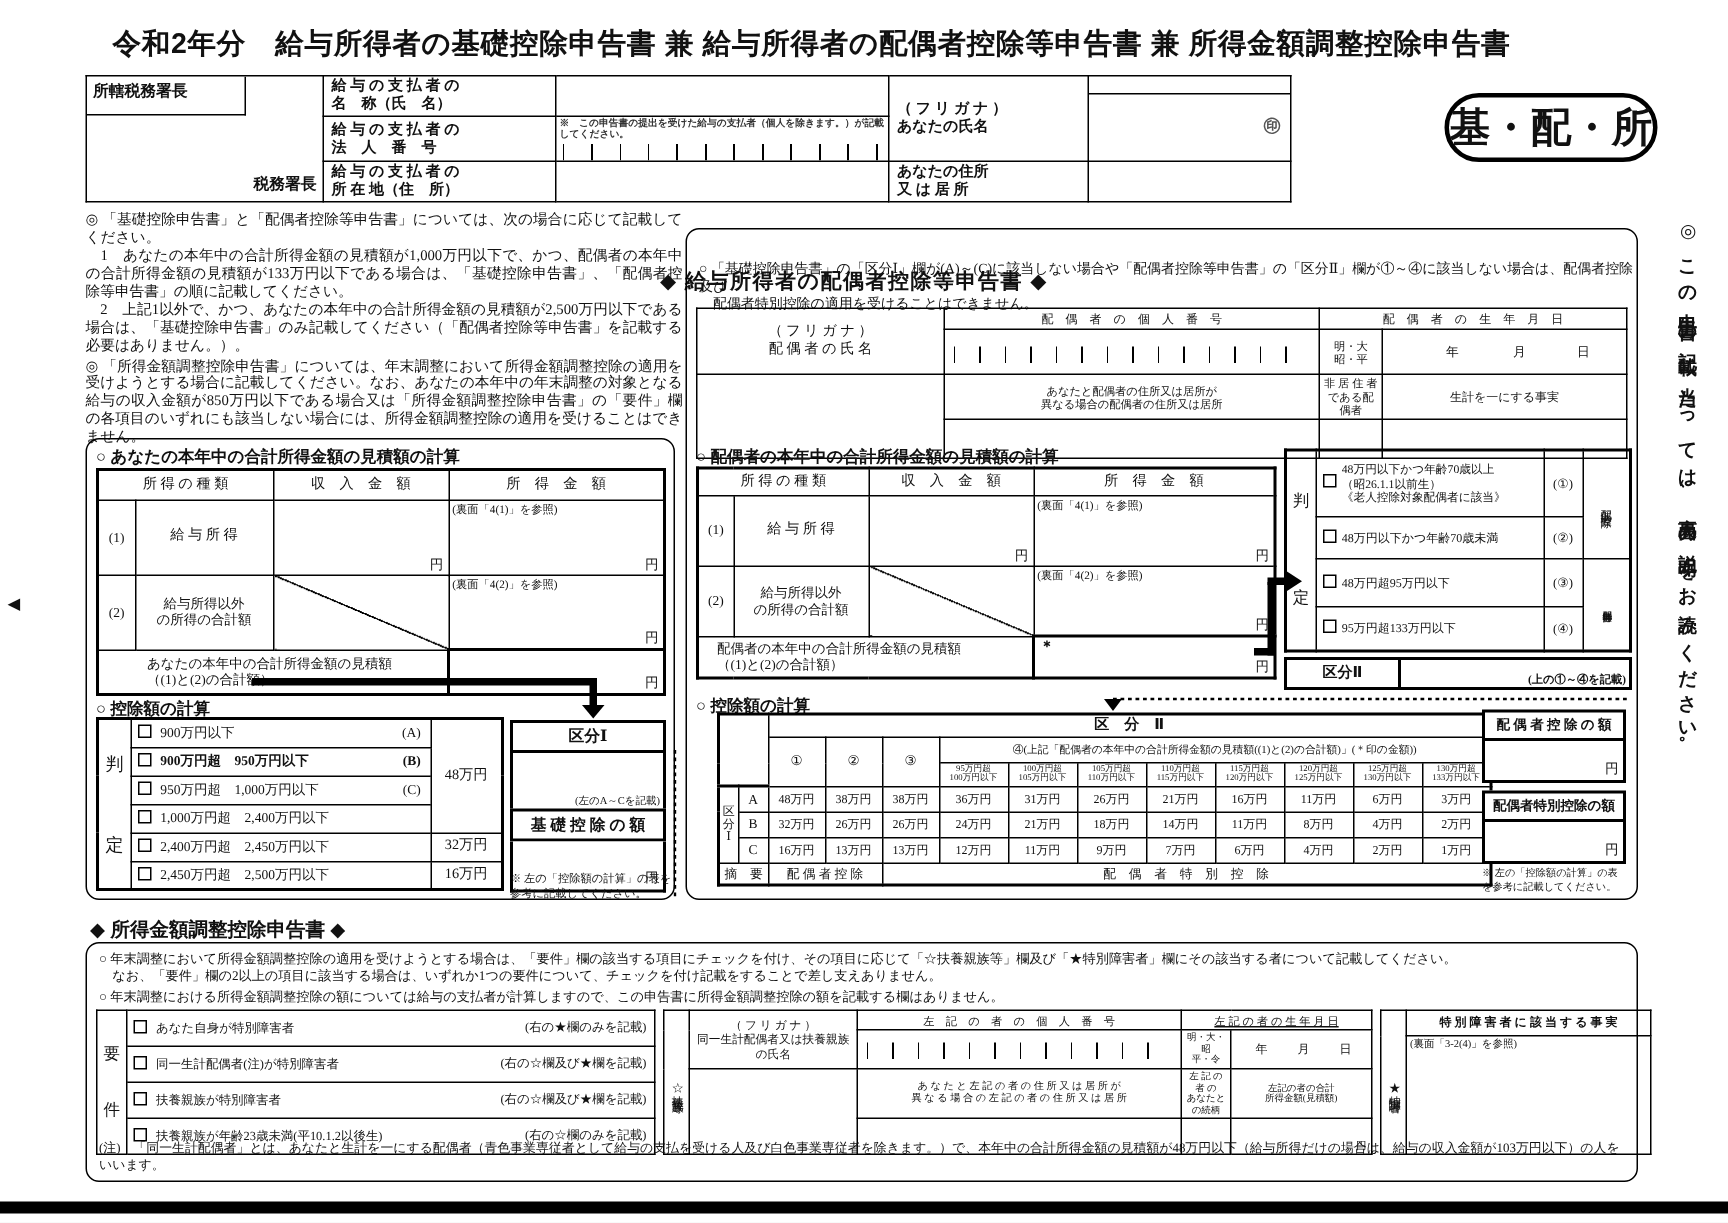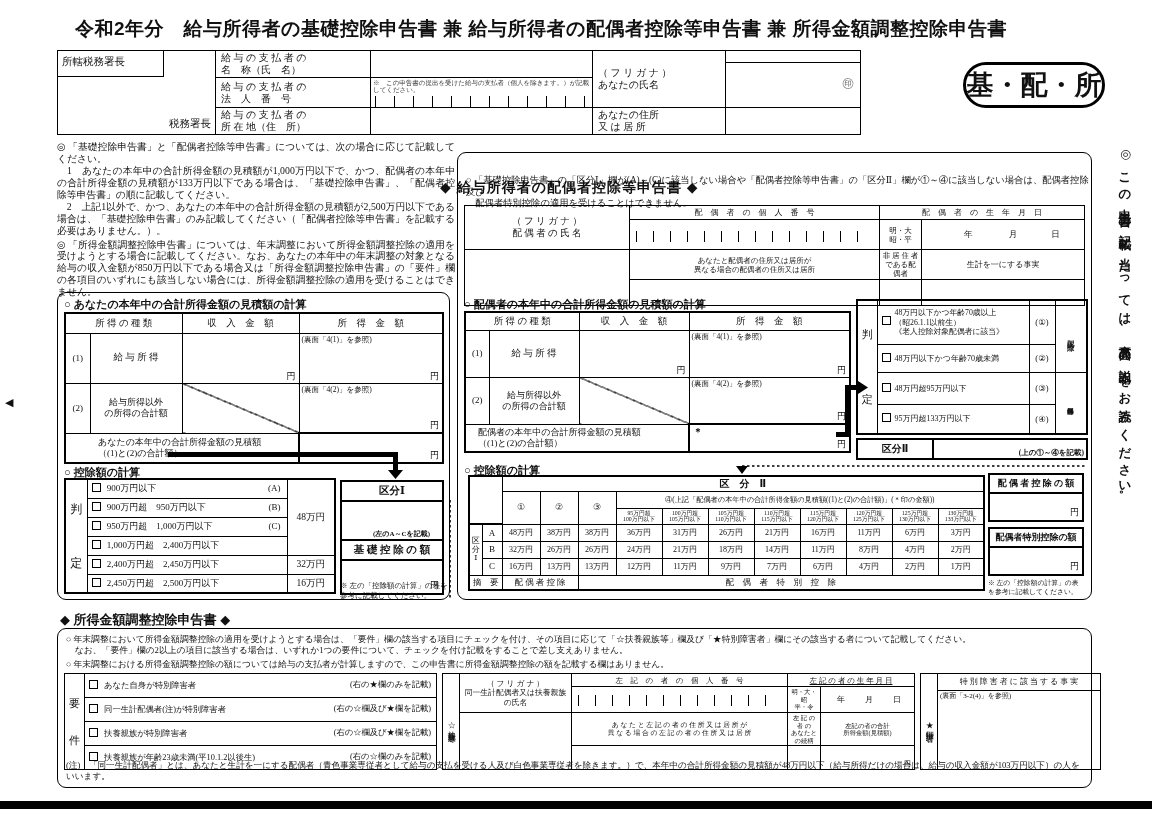--- a/index.html
+++ b/index.html
@@ -32,21 +32,21 @@
   .flexrow { display:flex; }
 </style>
 </head>
 <body>
 
 <div class="page">
 
   <div class="abs gothic" style="left:75px; top:16px; font-size:19px; letter-spacing:0.5px;">令和2年分　給与所得者の基礎控除申告書 兼 給与所得者の配偶者控除等申告書 兼 所得金額調整控除申告書</div>
 
   <div class="abs" style="left:57px; top:50px;">
-    <table style="width:803px;">
+    <table style="width:803px;font-weight:bold;">
       <colgroup>
           <col style="width:158px">
           <col style="width:155px">
           <col style="width:222px">
           <col style="width:133px">
           <col style="width:135px">
         </colgroup>
       <tbody>
           <tr style="height:27px;">
         <td rowspan="3" style="padding:0;">
@@ -165,21 +165,21 @@
               <span>定</span>
             </div>
           </td>
           <td class="m" style="font-size:9px;">
             <span class="cb"></span>
             <span>900万円以下</span>
             <span style="float:right; margin-right:4px;">(A)</span>
           </td>
           <td rowspan="4" class="c" style="font-size:9.5px;">48万円</td>
         </tr>
-        <tr style="height:19px;">
+        <tr style="height:19px;font-weight:bold;">
               <td class="m" style="font-size:9px;">
           <span class="cb"></span>
           <span>900万円超</span>　<span>950万円以下</span>
           <span style="float:right; margin-right:4px;">(B)</span></td>
             </tr>
         <tr style="height:19px;">
               <td class="m" style="font-size:9px;">
           <span class="cb"></span>
           <span>950万円超</span>　<span>1,000万円以下</span>
           <span style="float:right; margin-right:4px;">(C)</span></td>
@@ -201,21 +201,21 @@
           <span>2,450万円超</span>　<span>2,500万円以下</span></td>
           <td class="c" style="font-size:9.5px;">16万円</td>
             </tr>
       </tbody>
         </table>
     </div>
 
     <div class="abs" style="left:282px; top:187px; width:104px;">
       <div class="boxhead">区分Ⅰ</div>
       <div class="boxbody" style="height:40px;">
-        <div style="position:absolute; right:12px; bottom:1px; font-size:7px; font-weight:bold;padding-left:14px;">(左のA～Cを記載)</div>
+        <div style="position:absolute; right:2px; bottom:1px; font-size:7px; font-weight:normal;padding-left:14px;">(左のA～Cを記載)</div>
       </div>
     </div>
 
     <div class="abs" style="left:282px; top:246px; width:104px;">
       <div class="boxhead">基 礎 控 除 の 額</div>
       <div class="boxbody" style="height:34px;">
         <span class="yen">円</span>
       </div>
     </div>
     <div class="abs pre smallnote" style="left:282px; top:288px; width:110px;">※ 左の「控除額の計算」の表を
@@ -373,21 +373,21 @@
           <td style="vertical-align:bottom; text-align:right; font-size:7.5px; font-weight:bold;">
             <span>(上の①～④を記載)</span>
           </td>
         </tr>
       </tbody>
         </table>
     </div>
 
     <div class="abs gothic" style="left:6px; top:310px; font-size:11px;">○ 控除額の計算</div>
 
-    <div class="abs" style="left:10px; top:322px;border-radius:20px;">
+    <div class="abs" style="left:20px; top:322px;border-radius:20px;">
       <table class="thk" style="width:515px;">
         <colgroup>
           <col style="width:13px">
             <col style="width:20px">
           <col style="width:38px">
             <col style="width:38px">
             <col style="width:38px">
           <col style="width:46px">
             <col style="width:46px">
             <col style="width:46px">
@@ -590,21 +590,21 @@
       <table style="width:180px; border:1.4px solid #000; margin-left:5px;">
         <colgroup>
             <col style="width:17px">
             <col style="width:163px">
           </colgroup>
         <tbody>
             <tr style="height:14px;">
           <td rowspan="2" class="c" style="padding:0;">
             <div class="vtext" style="margin:auto; font-size:8px; letter-spacing:1px; height:78px;">★特別障害者</div>
           </td>
-          <td class="c" style="font-size:8px;">特 別 障 害 者 に 該 当 す る 事 実</td>
+          <td class="c" style="font-size:8px;font-weight:bold;">特 別 障 害 者 に 該 当 す る 事 実</td>
         </tr>
         <tr style="height:64px;">
           <td>
             <span class="ref" style="font-size:7px;">(裏面「3-2(4)」を参照)</span>
           </td>
         </tr>
       </tbody>
         </table>
     </div>
 

